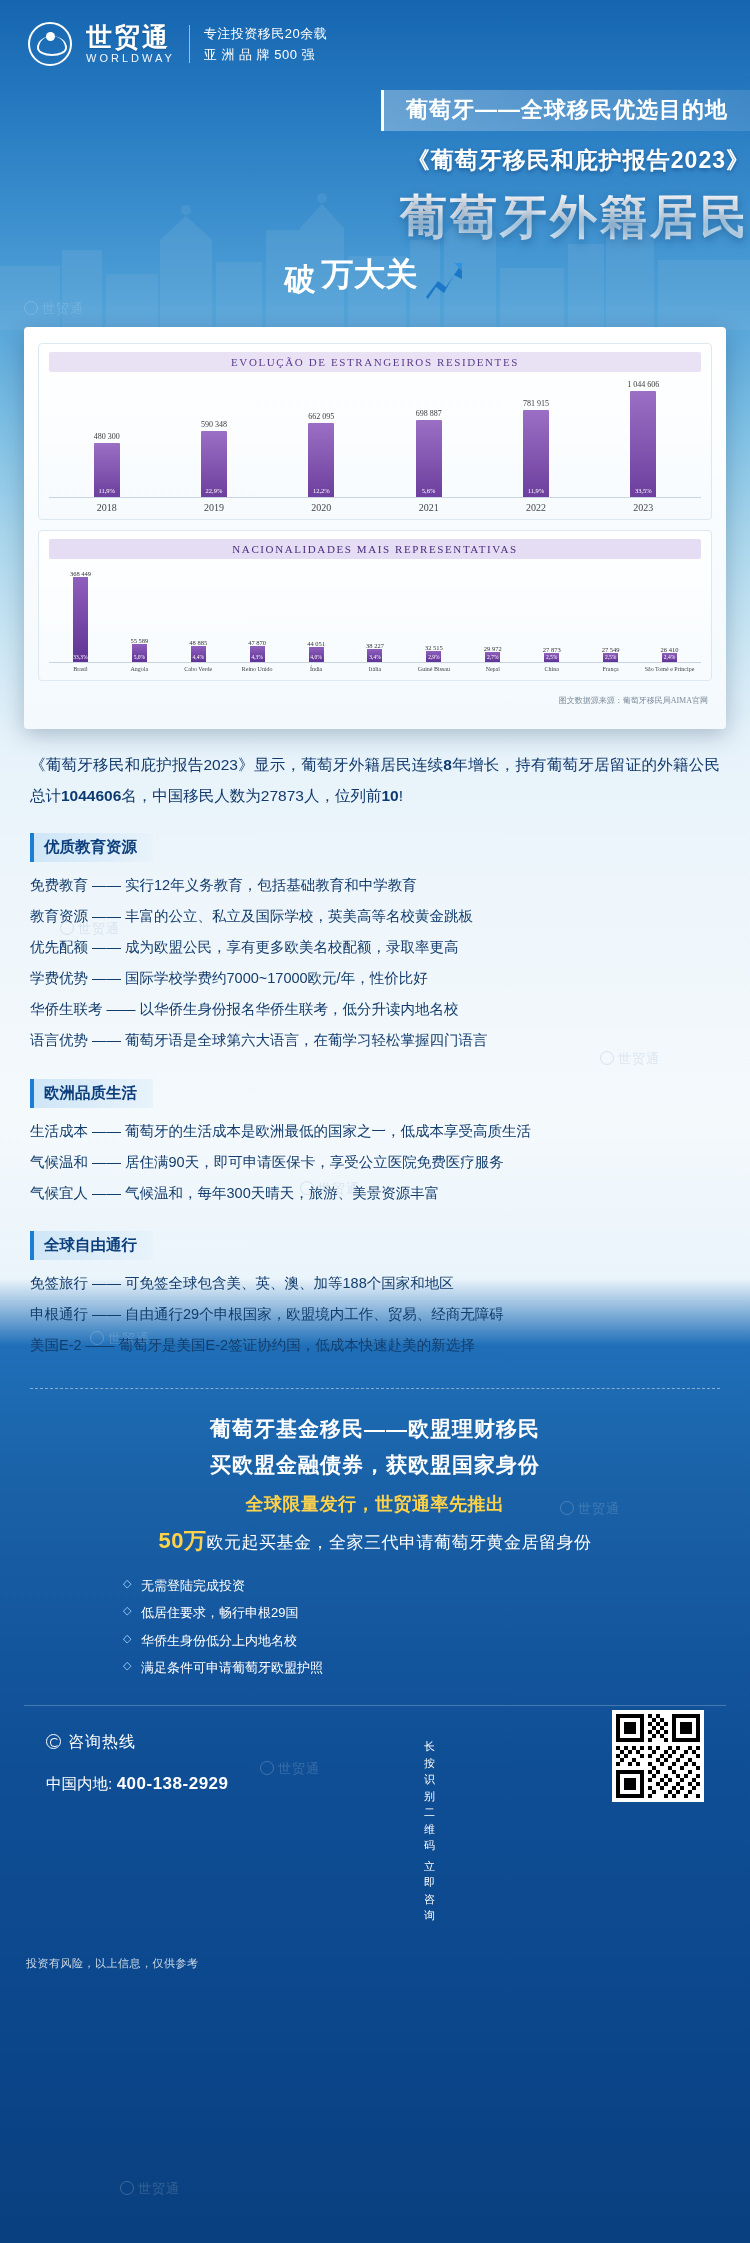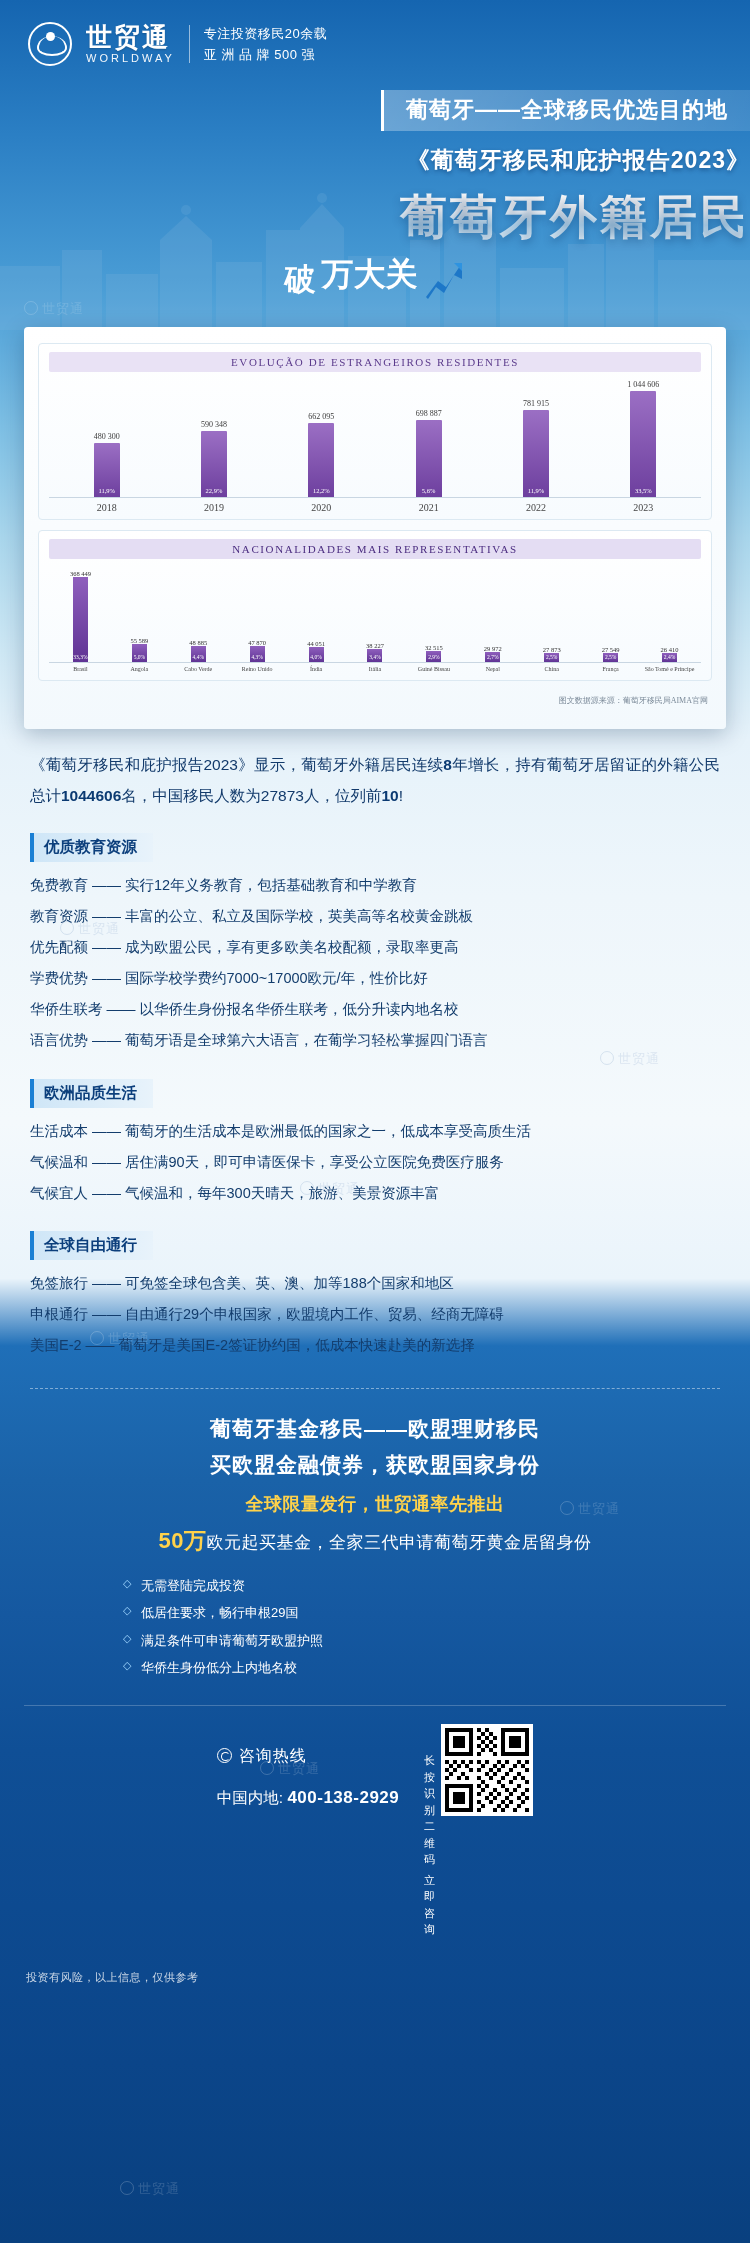--- a/index.html
+++ b/index.html
@@ -379,26 +379,26 @@
     content: "◇";
     position: absolute;
     left: 8px;
     color: #9fd6ff;
     font-size: 11px;
   }
 
   
   .contact {
     margin: 24px 24px 0;
-    padding: 18px 22px 16px;
+    padding: 4px 22px 16px;
     border-top: 1px solid rgba(255,255,255,.22);
     position: relative;
     z-index: 6;
     display: flex;
-    justify-content: center;
+    justify-content: space-between;
     align-items: flex-end;
     gap: 42px;
   }
   .contact-hd {
     font-size: 16px;
     margin-bottom: 14px;
     letter-spacing: 1px;
   }
   .contact-hd .ic {
     display: inline-block;
@@ -692,22 +692,22 @@
   <div class="fund">
     <div class="fund-l1">葡萄牙基金移民——欧盟理财移民</div>
     <div class="fund-l2">买欧盟金融债券，获欧盟国家身份</div>
     <div class="fund-l3">全球限量发行，世贸通率先推出</div>
     <div class="fund-l4">
       <span class="hl">50万</span><span>欧元起买基金，全家三代申请葡萄牙黄金居留身份</span>
     </div>
     <div class="feat">
       <div>无需登陆完成投资</div>
       <div>低居住要求，畅行申根29国</div>
+      <div>华侨生身份低分上内地名校</div>
       <div>满足条件可申请葡萄牙欧盟护照</div>
-      <div>华侨生身份低分上内地名校</div>
     </div>
   </div>
 
   <div class="contact">
     <div>
       <div class="contact-hd">
         <span class="ic"></span><span>咨询热线</span>
       </div>
       <div class="contact-line">
         <span>中国内地:</span>

